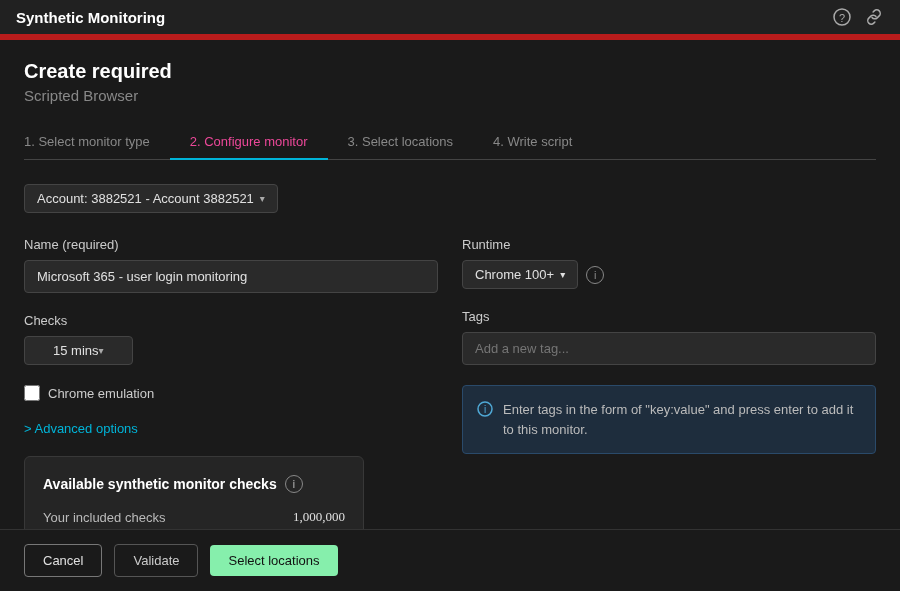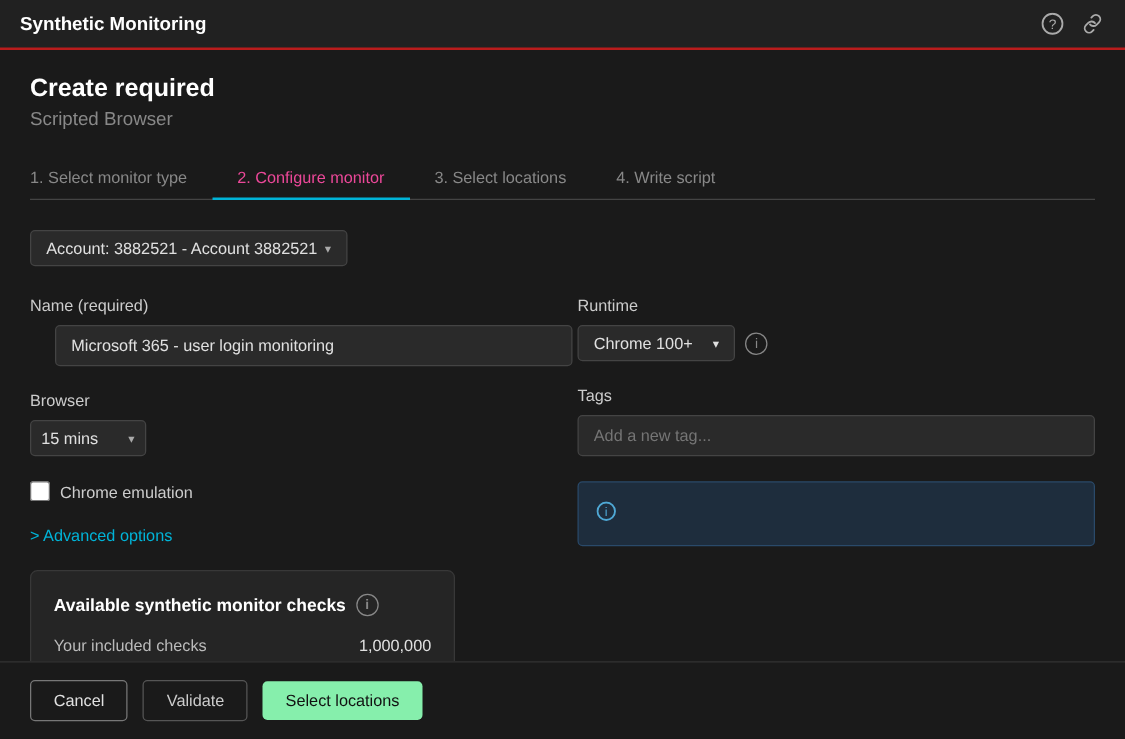--- a/index.html
+++ b/index.html
@@ -12,21 +12,21 @@
       overflow: hidden;
     }
     
     .top-header {
       background: #212121;
       display: flex;
       align-items: center;
       justify-content: space-between;
       padding: 0 16px;
       height: 40px;
-      border-bottom: 2px solid #b91c1c;
+      border-bottom: 6px solid #b91c1c;
     }
     .top-header-title {
       font-size: 15px;
       font-weight: 600;
       color: #fff;
     }
     .top-header-icons {
       display: flex;
       gap: 12px;
     }
@@ -131,30 +131,29 @@
     }
     .form-input {
       width: 100%;
       background: #2a2a2a;
       border: 1px solid #444;
       border-radius: 4px;
       padding: 8px 12px;
       font-size: 13px;
       color: #e0e0e0;
       outline: none;
-      margin-left: 20px;
     }
     .period-select {
       display: inline-flex;
       align-items: center;
-      gap: 24px;
+      gap: 0;
       background: #2a2a2a;
       border: 1px solid #444;
       border-radius: 4px;
-      padding: 6px 8px;
+      padding: 6px 28px;
       font-size: 13px;
       color: #e0e0e0;
       cursor: pointer;
     }
     .period-select .chevron {
       font-size: 10px;
       color: #aaa;
     }
     
     .checkbox-group {
@@ -184,21 +183,21 @@
     }
     
     .runtime-row {
       display: flex;
       align-items: center;
       gap: 8px;
     }
     .runtime-select {
       display: inline-flex;
       align-items: center;
-      gap: 16px;
+      gap: 6px;
       background: #2a2a2a;
       border: 1px solid #444;
       border-radius: 4px;
       padding: 6px 12px;
       font-size: 13px;
       color: #e0e0e0;
       cursor: pointer;
     }
     .runtime-select .chevron {
       font-size: 10px;
@@ -271,20 +270,21 @@
       align-items: center;
       margin-bottom: 8px;
     }
     .checks-row-label {
       font-size: 13px;
       color: #bbb;
     }
     .checks-row-value {
       font-size: 13px;
       color: #e0e0e0;
+      font-family: Liberation Serif, serif;
     }
     .checks-row-link {
       font-size: 13px;
       color: #00b4d8;
       cursor: pointer;
       text-decoration: none;
     }
     .checks-row-highlight {
       font-size: 13px;
       color: #00b4d8;
@@ -372,21 +372,21 @@
   <div class="form-grid">
 
     <div class="form-left">
 
       <div class="form-group">
         <label>Name (required)</label>
         <input class="form-input" type="text" value="Microsoft 365 - user login monitoring" style="">
       </div>
 
       <div class="form-group">
-        <label>Browser</label>
+        <label>Checks</label>
         <div class="period-select">
           <span>15 mins</span>
           <span class="chevron">▾</span>
         </div>
       </div>
 
       <div class="checkbox-group">
         <input type="checkbox" id="device-emulation" style="">
         <label for="device-emulation">Chrome emulation</label>
       </div>
@@ -434,20 +434,21 @@
         <input class="tags-input" type="text" placeholder="Add a new tag..." style="">
       </div>
 
       <div class="info-box">
         <span class="info-box-icon">
           <svg width="16" height="16" viewBox="0 0 16 16" fill="none">
             <circle cx="8" cy="8" r="7" stroke="#4fa8d5" stroke-width="1.5"></circle>
             <text x="8" y="12" text-anchor="middle" fill="#4fa8d5" font-size="10" font-family="sans-serif">i</text>
           </svg>
         </span>
+        <span class="info-box-text">Enter tags in the form of "key:value" and press enter to add it to this monitor.</span>
       </div>
 
     </div>
 
   </div>
 
 </div>
 
 <div class="bottom-bar">
   <button class="btn btn-outline">Cancel</button>

